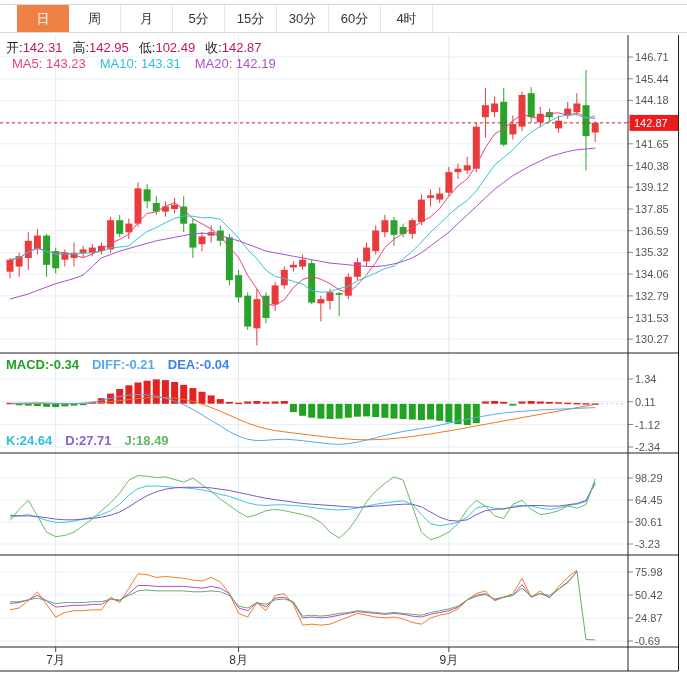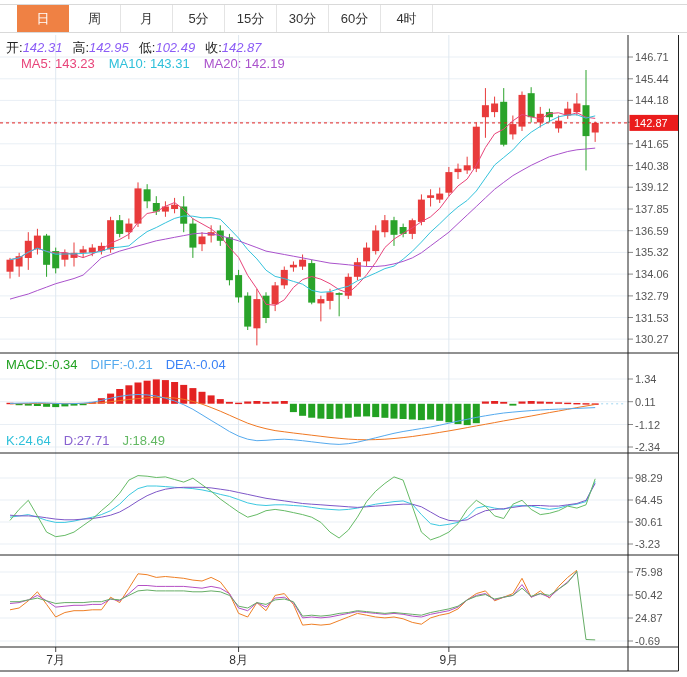--- a/index.html
+++ b/index.html
@@ -9,25 +9,25 @@
   svg text{font-family:"Liberation Sans","DejaVu Sans",sans-serif;}
   .tabbar{position:absolute;left:0;top:4px;width:687px;height:29px;box-sizing:border-box;
     border-top:1px solid #d9d9d9;border-bottom:1px solid #d9d9d9;background:#fff;
     display:flex;padding-left:17px;}
   .tab{width:52px;box-sizing:border-box;display:flex;align-items:center;justify-content:center;
     font-size:13px;color:#333;border-right:1px solid #e4e4e4;cursor:pointer;background:#fff;}
   .tab:first-child{border-left:1px solid #e4e4e4;}
   .tab.selected{background:#ef8144;color:#fff;border-color:#ef8144;}
   .quote-row{position:absolute;left:6px;top:39px;font-size:13px;color:#222;white-space:nowrap;}
   .quote-row .fld{margin-right:10px;}
-  .quote-row .val{color:#8b5cf6;font-style:italic;}
-  .ma-row{position:absolute;left:21px;top:56px;font-size:13px;white-space:nowrap;}
+  .quote-row .val{color:#be185d;}
+  .ma-row{position:absolute;left:12px;top:56px;font-size:13px;white-space:nowrap;}
   .ma-row .fld{margin-right:14px;}
   .panel-labels{position:absolute;left:6px;font-size:13px;white-space:nowrap;}
-  .panel-labels .fld{margin-right:13px;}
+  .panel-labels .fld{margin-right:13px;font-weight:bold;}
 </style>
 </head>
 <body>
 
 <div class="page">
   <svg id="chart-svg" width="687" height="677">
       <line x1="0" y1="57.0" x2="628" y2="57.0" stroke="#e9eff5" stroke-width="1"></line>
       <line x1="628" y1="57.0" x2="633" y2="57.0" stroke="#888"></line>
       <text x="635" y="61.0" font-size="11" fill="#555">146.71</text>
       <line x1="0" y1="78.8" x2="628" y2="78.8" stroke="#e9eff5" stroke-width="1"></line>

